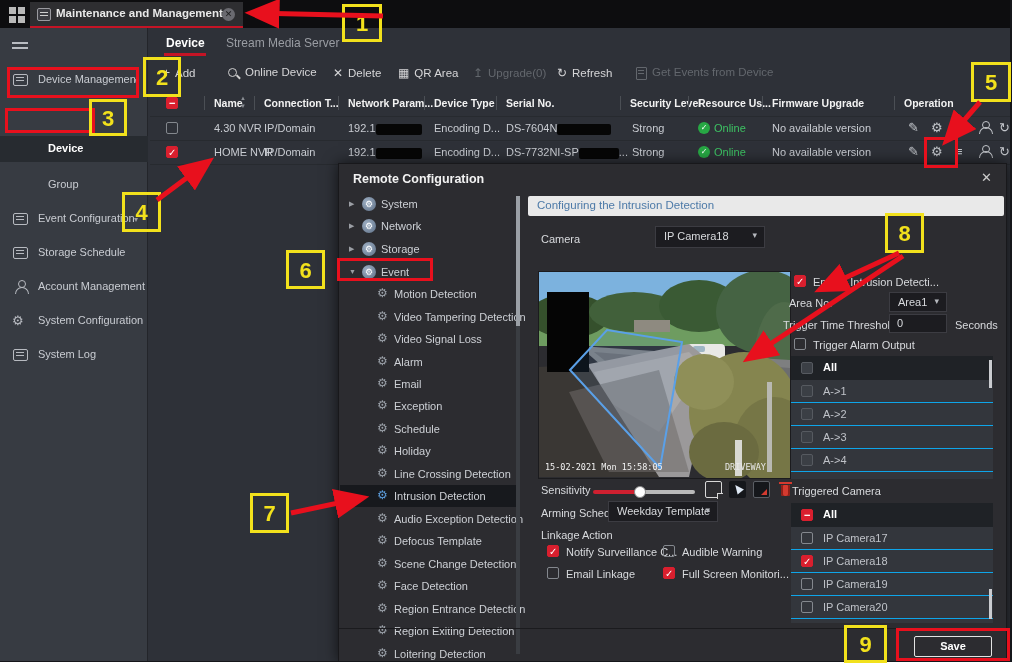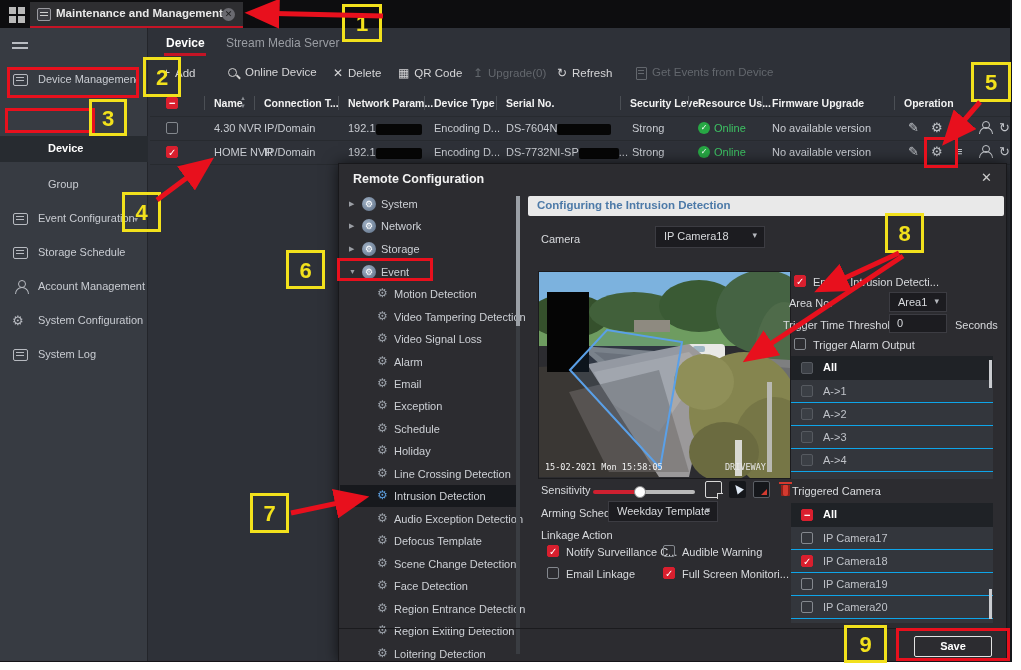--- a/index.html
+++ b/index.html
@@ -76,21 +76,21 @@
     background:radial-gradient(circle at 35% 35%, #9fb0c4, #5d6f86); color:#fff; font-size:9px; line-height:14px; text-align:center; }
   .tree-row .gear { position:absolute; left:37px; top:3px; font-size:12px; color:#9aa0a8; }
   .tree-row.sel { background:#17191d; }
   .tree-row.sel .gear { color:#5b9bd9; }
   .tree-row .lbl { position:absolute; left:41px; top:5px; }
   .tree-row.child .lbl { left:54px; }
   .dlg-scroll { position:absolute; left:177px; top:32px; width:4px; height:458px; background:#3a3d42; }
   .dlg-scroll .thumb { position:absolute; left:0; top:0; width:4px; height:130px; background:#9ba0a6; }
 
   .pnl-header { position:absolute; left:189px; top:32px; width:476px; height:20px; background:#e9e9e9; border-radius:2px; }
-  .pnl-header .lbl { position:absolute; left:9px; top:3px; font-size:11.5px; font-weight:bold; color:#4d7aa8; }
+  .pnl-header .lbl { position:absolute; left:9px; top:3px; font-size:11.5px; font-weight:normal; color:#4d7aa8; }
   .plabel { position:absolute; font-size:11px; color:#d8dadd; white-space:nowrap; }
   .dd { position:absolute; background:#1c1c20; border:1px solid #3c3c42; color:#d8dadd; font-size:11px; }
   .dd .val { position:absolute; left:8px; top:3px; }
   .dd::after { content:"▾"; position:absolute; right:7px; top:3px; font-size:9px; color:#b5b8bd; }
   .inputbox { position:absolute; background:#1c1c20; border:1px solid #3c3c42; color:#d8dadd; font-size:11px; }
   .inputbox .val { position:absolute; left:7px; top:2px; }
 
   .list { position:absolute; background:#33363c; }
   .list-head { position:absolute; left:0; top:0; width:100%; height:24px; background:#1f2226; }
   .list-row { position:absolute; left:0; width:100%; height:23px; border-bottom:1px solid #0ea5e9; }
@@ -174,21 +174,21 @@
       </div>
     </div>
 
     <span class="main-tab active abs" style="left:166px; top:36px;">Device</span>
     <div class="tab-underline"></div>
     <span class="main-tab abs" style="left:226px; top:36px;">Stream Media Server</span>
 
     <div class="tool" style="left:163px;"><span class="g">+</span><span>Add</span></div>
     <div class="tool" style="left:228px; padding-left:17px;"><span class="icn-search"></span><span>Online Device</span></div>
     <div class="tool" style="left:333px;"><span class="g">✕</span><span>Delete</span></div>
-    <div class="tool" style="left:398px;"><span class="g">▦</span><span>QR Code</span></div>
+    <div class="tool" style="left:398px;"><span class="g">▦</span><span>QR Area</span></div>
     <div class="tool disabled" style="left:473px;"><span class="g">↥</span><span>Upgrade(0)</span></div>
     <div class="tool" style="left:557px;"><span class="g">↻</span><span>Refresh</span></div>
     <div class="tool disabled" style="left:636px; padding-left:16px;"><span class="icn-doc"></span><span>Get Events from Device</span></div>
 
     <div class="cb indet abs" style="left:166px; top:97px;"></div>
     <div class="th" style="left:204px;"><span>Name</span></div>
     <span class="sorticon abs" style="left:240px; top:95px;">▲</span>
     <span class="sorticon abs" style="left:240px; top:103px;">▼</span>
     <div class="th" style="left:254px;"><span>Connection T...</span></div>
     <div class="th" style="left:338px;"><span>Network Param...</span></div>

